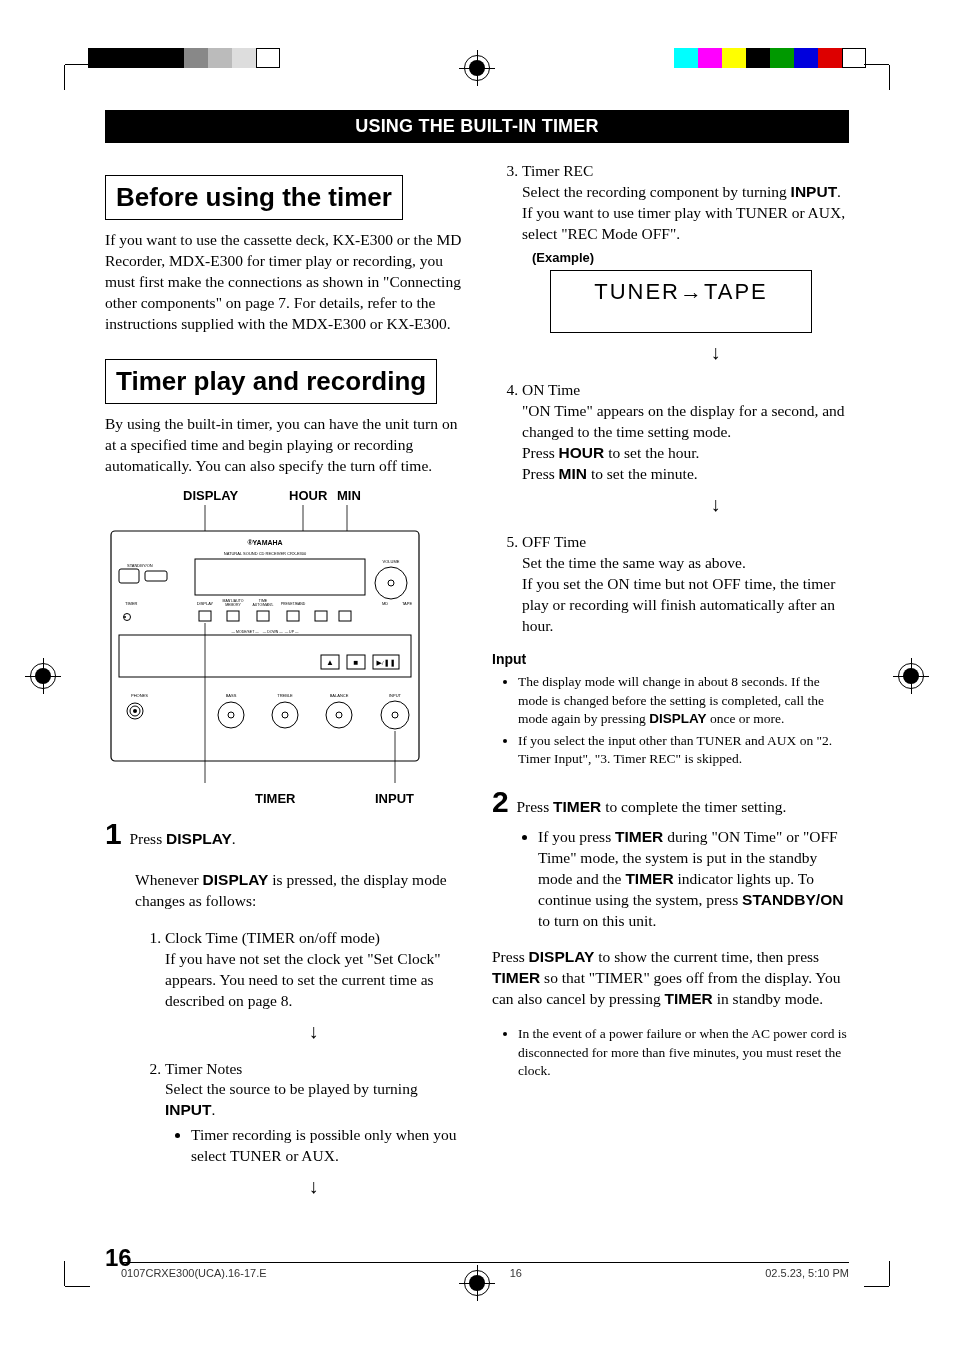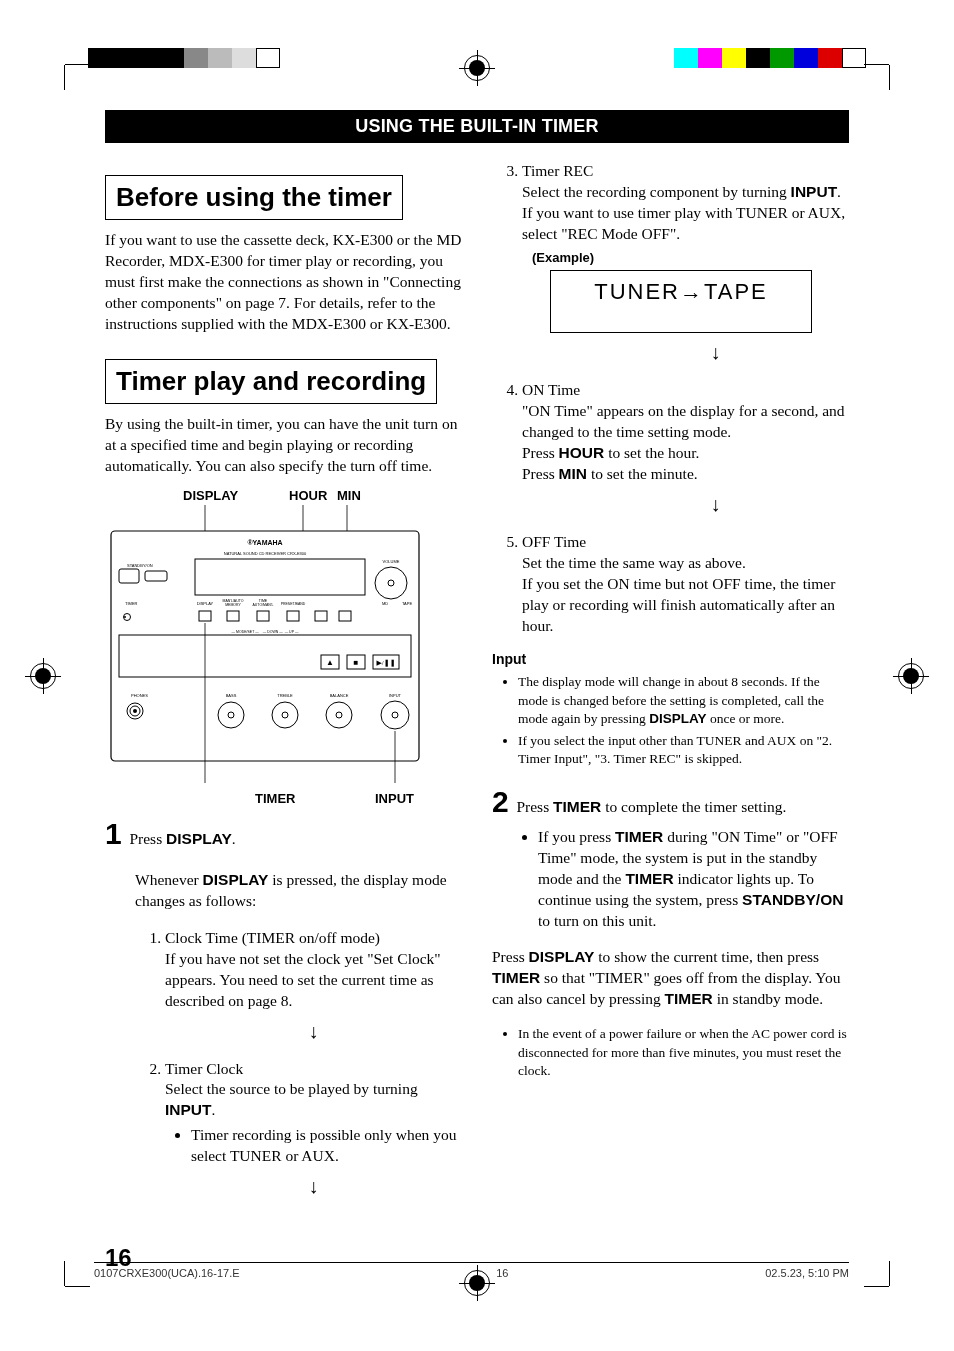--- a/index.html
+++ b/index.html
@@ -51,21 +51,21 @@
   ol.sublist>li{margin-bottom:14px}
   ul.bullets{list-style:disc;padding-left:18px;margin:4px 0 0 8px}
   ul.bullets>li{margin-bottom:4px}
   .down-arrow{text-align:center;margin:6px 0 10px 0;font-size:20px}
   .example-label{font-family:Arial,Helvetica,sans-serif;font-weight:bold;font-size:13px;margin:4px 0 4px 10px}
   .lcd-box{border:1px solid #000;width:260px;height:55px;margin:4px 0 2px 28px;display:flex;align-items:flex-start;justify-content:center;padding-top:6px}
   .lcd-text{font-family:Liberation Sans, sans-serif;font-size:22px;letter-spacing:2px}
   .notes-h{font-family:Arial,Helvetica,sans-serif;font-weight:bold;font-size:14px;margin:8px 0 2px 0}
   .notes{font-size:13.5px;line-height:1.35}
   .page-num{font-family:Arial,Helvetica,sans-serif;font-weight:bold;font-size:24px;margin-top:30px}
-  .footer{position:absolute;left:94px;right:105px;bottom:72px;border-top:1px solid #000;font-size:11px;font-family:Arial,Helvetica,sans-serif;padding-top:4px;display:flex;justify-content:space-between;color:#333}
+  .footer{position:absolute;left:121px;right:105px;bottom:72px;border-top:1px solid #000;font-size:11px;font-family:Arial,Helvetica,sans-serif;padding-top:4px;display:flex;justify-content:space-between;color:#333}
 </style>
 </head>
 <body>
 
 <div class="page">
 
   <div class="crop-tl"></div>
   <div class="crop-tr"></div>
   <div class="crop-bl"></div>
   <div class="crop-br"></div>
@@ -214,21 +214,21 @@
             </div>
             <div class="step-body">
               <p><span>Whenever </span><b class="sans">DISPLAY</b><span> is pressed, the display mode changes as follows:</span></p>
               <ol class="sublist">
                 <li>
                   <span>Clock Time (TIMER on/off mode)</span><br>
                   <span>If you have not set the clock yet "Set Clock" appears. You need to set the current time as described on page 8.</span>
                   <div class="down-arrow">↓</div>
                 </li>
                 <li>
-                  <span>Timer Clock</span><br>
+                  <span>Timer Notes</span><br>
                   <span>Select the source to be played by turning </span><b class="sans">INPUT</b><span>.</span>
                   <ul class="bullets">
                       <li>Timer recording is possible only when you select TUNER or AUX.</li>
                     </ul>
                   <div class="down-arrow">↓</div>
                 </li>
               </ol>
             </div>
           </li>
         </ol>

